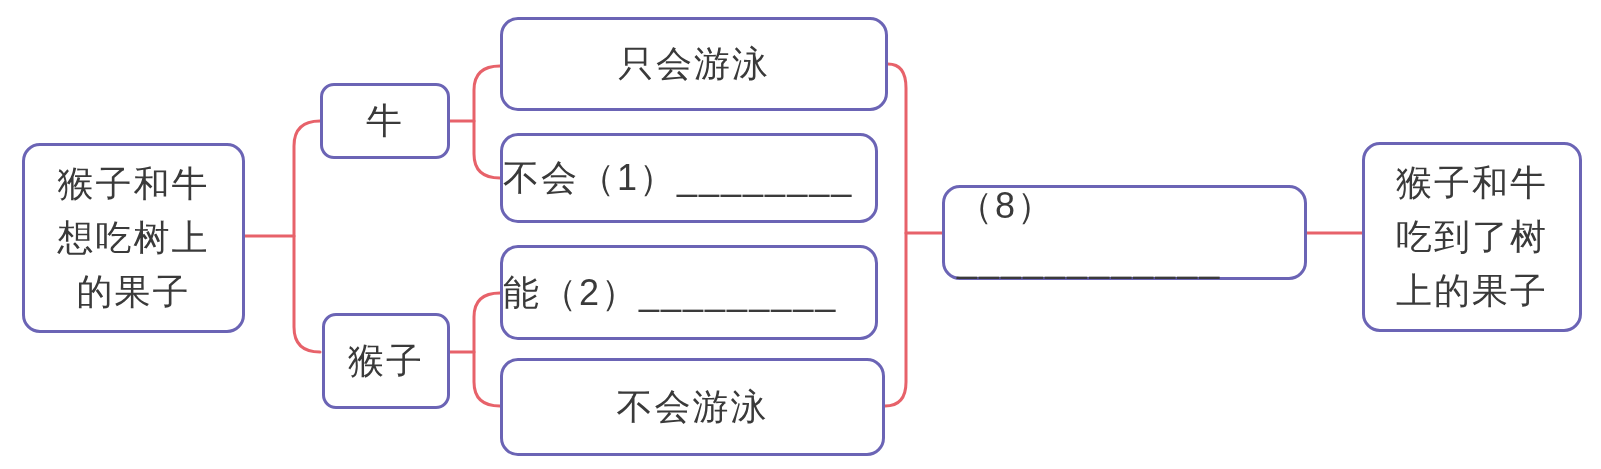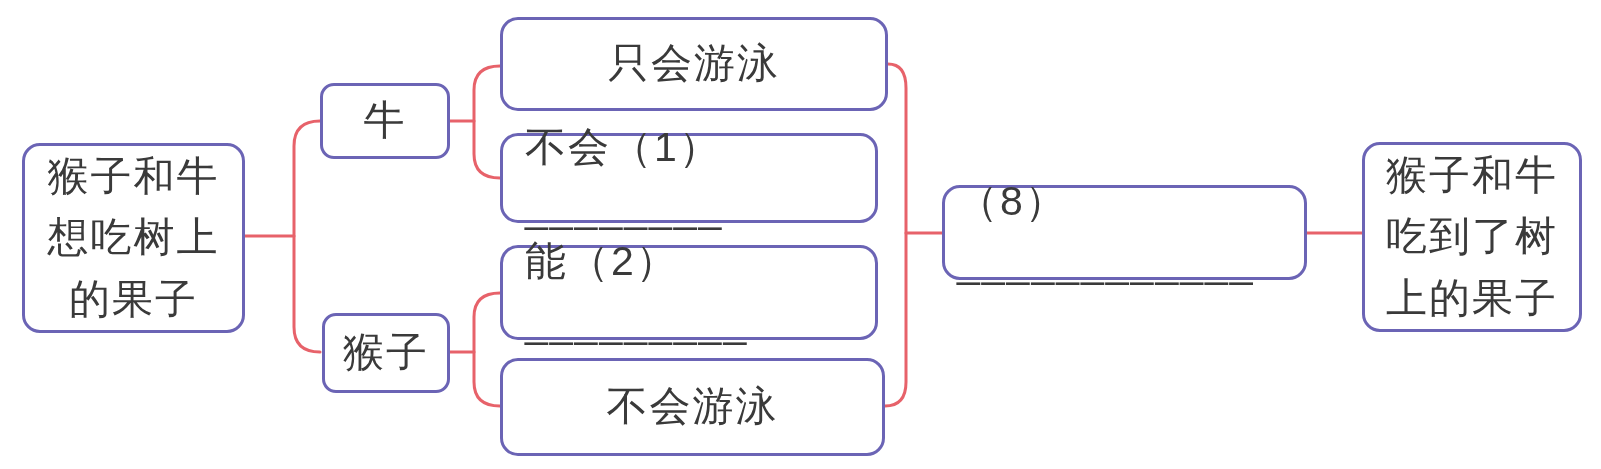--- a/index.html
+++ b/index.html
@@ -37,31 +37,30 @@
   .node {
     position: absolute;
     box-sizing: border-box;
     border: 3px solid var(--border);
     border-radius: 18px;
     background: var(--background);
     display: flex;
     align-items: center;
     justify-content: center;
     color: var(--text);
-    font-size: 41px;
+    font-size: 36px;
     line-height: 1.5;
     letter-spacing: 2px;
   }
   .node-label {
     white-space: pre-line;
     text-align: center;
   }
   .align-left {
     justify-content: flex-start;
-    padding-left: 22px;
   }
   .align-left .node-label {
     text-align: left;
   }
   .pad-sm {
     padding-left: 12px;
   }
 </style>
 </head>
 <body>
@@ -83,21 +82,21 @@
   <div class="node" style="left:22px; top:143px; width:223px; height:190px;">
     <span class="node-label">猴子和牛
 想吃树上
 的果子</span>
   </div>
 
   <div class="node" style="left:320px; top:83px; width:130px; height:76px; border-radius:14px;">
     <span class="node-label">牛</span>
   </div>
 
-  <div class="node" style="left:322px; top:313px; width:128px; height:80px; border-radius:14px;">
+  <div class="node" style="left:322px; top:313px; width:128px; height:96px; border-radius:14px;">
     <span class="node-label">猴子</span>
   </div>
 
   <div class="node" style="left:500px; top:17px; width:388px; height:94px;">
     <span class="node-label">只会游泳</span>
   </div>
 
   <div class="node align-left" style="left:500px; top:133px; width:378px; height:90px;">
     <span class="node-label">不会（1）________</span>
   </div>

